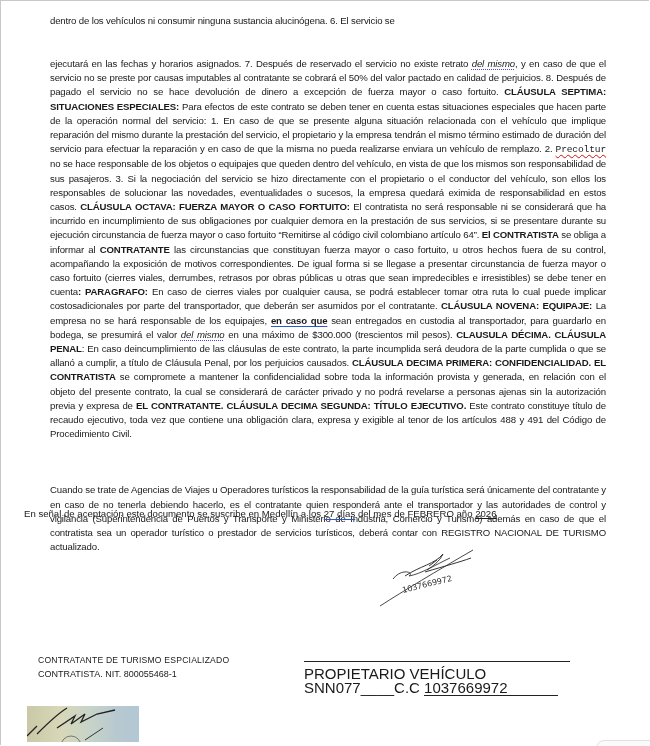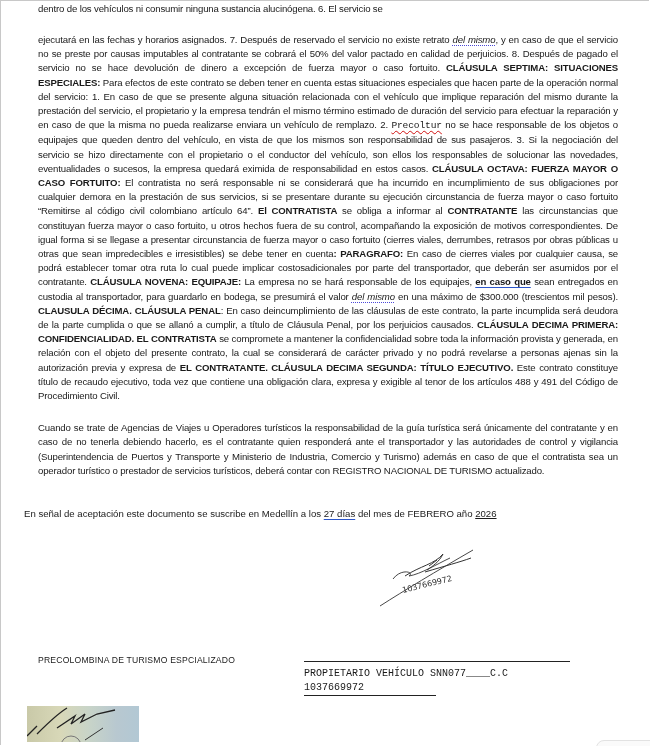--- a/index.html
+++ b/index.html
@@ -11,37 +11,37 @@
   }
   .frame {
     position: absolute; left: 0; top: 0; width: 649px; height: 745px;
     border-top: 1px solid #c8c8c8; border-left: 1px solid #c8c8c8;
     box-sizing: border-box;
   }
   .page {
     position: absolute; left: 38px; top: 2px; width: 580px;
     font-size: 9.6px; line-height: 14.2px; letter-spacing: -0.15px;
   }
-  p { margin: 0; text-align: justify; }
+  p { margin: 12px; text-align: justify; }
   .b { font-weight: bold; }
   .sp-blue { text-decoration: underline dotted #4b48d8; text-underline-offset: 2px; font-style: italic; }
   .sp-red { text-decoration: underline wavy #d01010; text-underline-offset: 2px; text-decoration-thickness: 1px; font-family: Liberation Mono, monospace; }
   .sp-ul { text-decoration: underline solid #2c56c9; text-underline-offset: 2px; font-weight: bold; }
   .ul { text-decoration: underline; text-underline-offset: 1px; }
   .p1 { height: 31px; }
   .gap { height: 18px; }
   .accept { position: absolute; left: 24px; top: 508px; font-size: 9.6px; }
   .accept .ul2 { text-decoration: underline #2c56c9; text-underline-offset: 2px; }
   .sig1 {
     position: absolute; left: 375px; top: 546px; width: 100px; height: 64px;
   }
   .left-sign { position: absolute; left: 38px; top: 653px; font-size: 9px; line-height: 14px; }
   .left-sign .l1 { letter-spacing: 0.2px; font-size: 8.6px; }
   .right-line { position: absolute; left: 304px; top: 661px; width: 266px; border-top: 1px solid #222; }
-  .right-sign { position: absolute; left: 304px; top: 667px; font-size: 10px; line-height: 14px; width: 270px; font-family: Liberation Mono, monospace; }
+  .right-sign { position: absolute; left: 304px; top: 667px; font-size: 15px; line-height: 14px; width: 270px; }
   .right-sign .under-end { display: inline-block; border-bottom: 1px solid #222; }
   .sig2 {
     position: absolute; left: 27px; top: 706px; width: 112px; height: 36px;
     background: linear-gradient(90deg, #c9c9a8 0%, #d8d8b8 30%, #c8d4c8 55%, #b8c8d0 80%, #b2c8d4 100%);
     overflow: hidden;
   }
   .corner-tab {
     position: absolute; left: 596px; top: 740px; width: 56px; height: 10px;
     border: 1px solid #e2e2e2; border-radius: 8px 0 0 0; background: #fafafa;
   }
@@ -67,21 +67,22 @@
 
 <svg class="sig1" viewBox="0 0 100 64">
   <rect x="2" y="2" width="96" height="60" fill="#ffffff"></rect>
   <path d="M5 60 C 30 44, 60 26, 98 4" stroke="#333" stroke-width="0.9" fill="none"></path>
   <path d="M18 33 C 26 22, 40 26, 34 30 C 46 28, 62 18, 75 12" stroke="#333" stroke-width="0.9" fill="none"></path>
   <path d="M30 30 C 45 20, 60 18, 68 8 C 64 16, 58 20, 52 24 M 54 20 L 62 14 M 50 26 C 70 20, 85 16, 96 12" stroke="#333" stroke-width="1" fill="none"></path>
   <text x="28" y="47" font-size="8" font-family="DejaVu Sans, sans-serif" fill="#333" transform="rotate(-14 28 47)">1037669972</text>
 </svg>
 
 <div class="left-sign">
-  <div class="l1">PRECOLOMBINA  DE TURISMO  ESPCIALIZADO</div>
+  <div class="l1">CONTRATANTE  DE TURISMO  ESPCIALIZADO</div>
+  <div>CONTRATISTA.  NIT. 800055468-1</div>
 </div>
 
 <div class="right-line"></div>
 <div class="right-sign">
   <span>PROPIETARIO VEHÍCULO SNN077</span><span>____</span><span>C.C </span><span class="under-end"><span>1037669972</span>&nbsp;&nbsp;&nbsp;&nbsp;&nbsp;&nbsp;&nbsp;&nbsp;&nbsp;&nbsp;&nbsp;&nbsp;</span>
 </div>
 
 <div class="sig2">
   <svg width="112" height="36" viewBox="0 0 112 36">
     <circle cx="44" cy="40" r="10" fill="none" stroke="#777" stroke-width="1"></circle>

